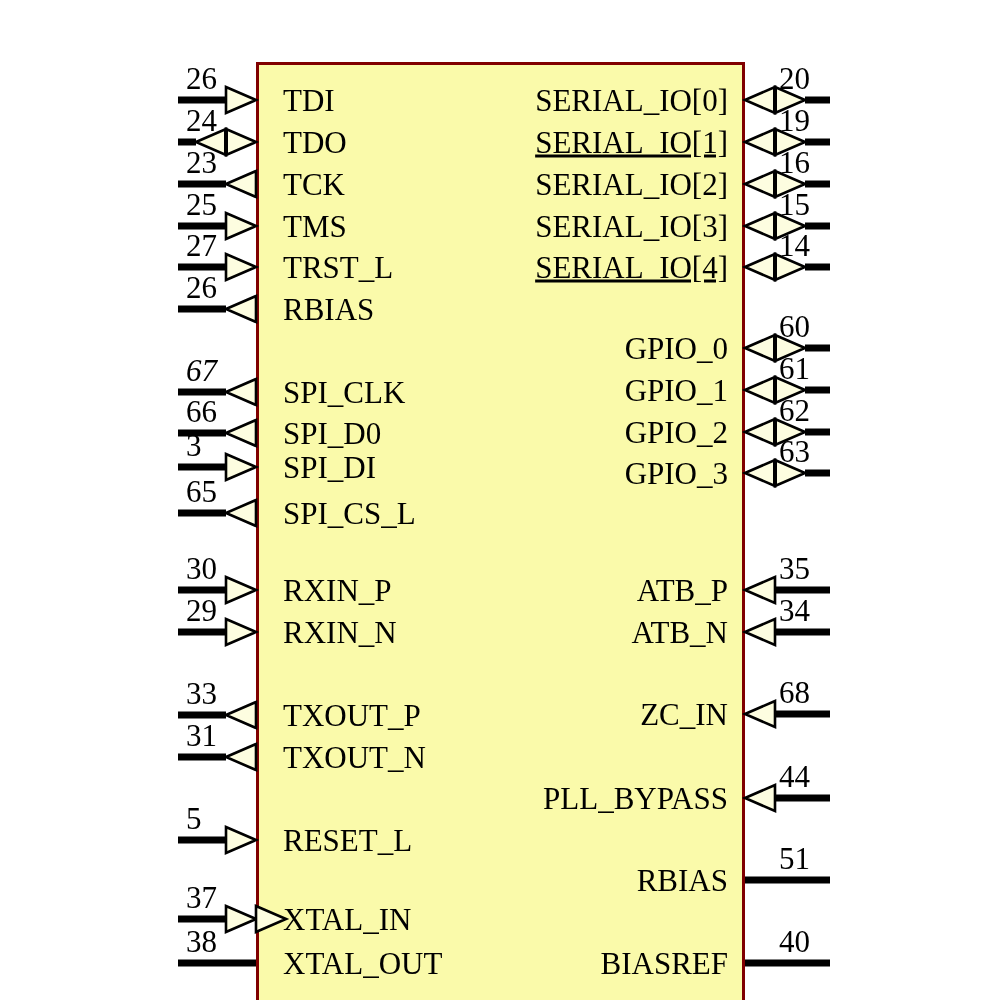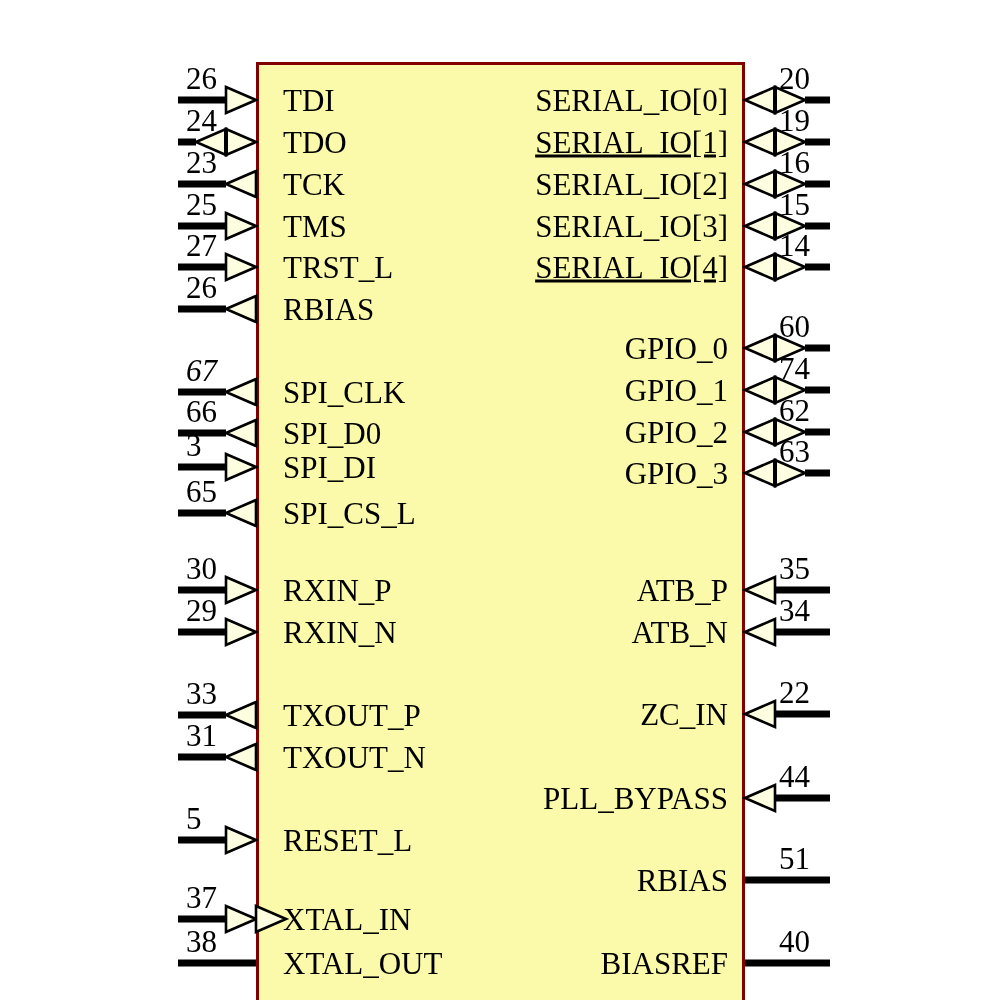--- a/index.html
+++ b/index.html
@@ -299,24 +299,24 @@
       <div class="pin-number num-left" style="top: 913px;">37</div>
       <div class="pin-number num-left" style="top: 957px;">38</div>
     </div>
   <div id="numbers-right">
       <div class="pin-number num-right" style="top: 94px;">20</div>
       <div class="pin-number num-right" style="top: 136px;">19</div>
       <div class="pin-number num-right" style="top: 178px;">16</div>
       <div class="pin-number num-right" style="top: 220px;">15</div>
       <div class="pin-number num-right" style="top: 261px;">14</div>
       <div class="pin-number num-right" style="top: 342px;">60</div>
-      <div class="pin-number num-right" style="top: 384px;">74</div>
+      <div class="pin-number num-right" style="top: 384px;">61</div>
       <div class="pin-number num-right" style="top: 426px;">62</div>
       <div class="pin-number num-right" style="top: 467px;">63</div>
       <div class="pin-number num-right" style="top: 584px;">35</div>
       <div class="pin-number num-right" style="top: 626px;">34</div>
-      <div class="pin-number num-right" style="top: 708px;">22</div>
+      <div class="pin-number num-right" style="top: 708px;">68</div>
       <div class="pin-number num-right" style="top: 792px;">44</div>
       <div class="pin-number num-right" style="top: 874px;">51</div>
       <div class="pin-number num-right" style="top: 957px;">40</div>
     </div>
 
 </div>
 
 </body></html>

